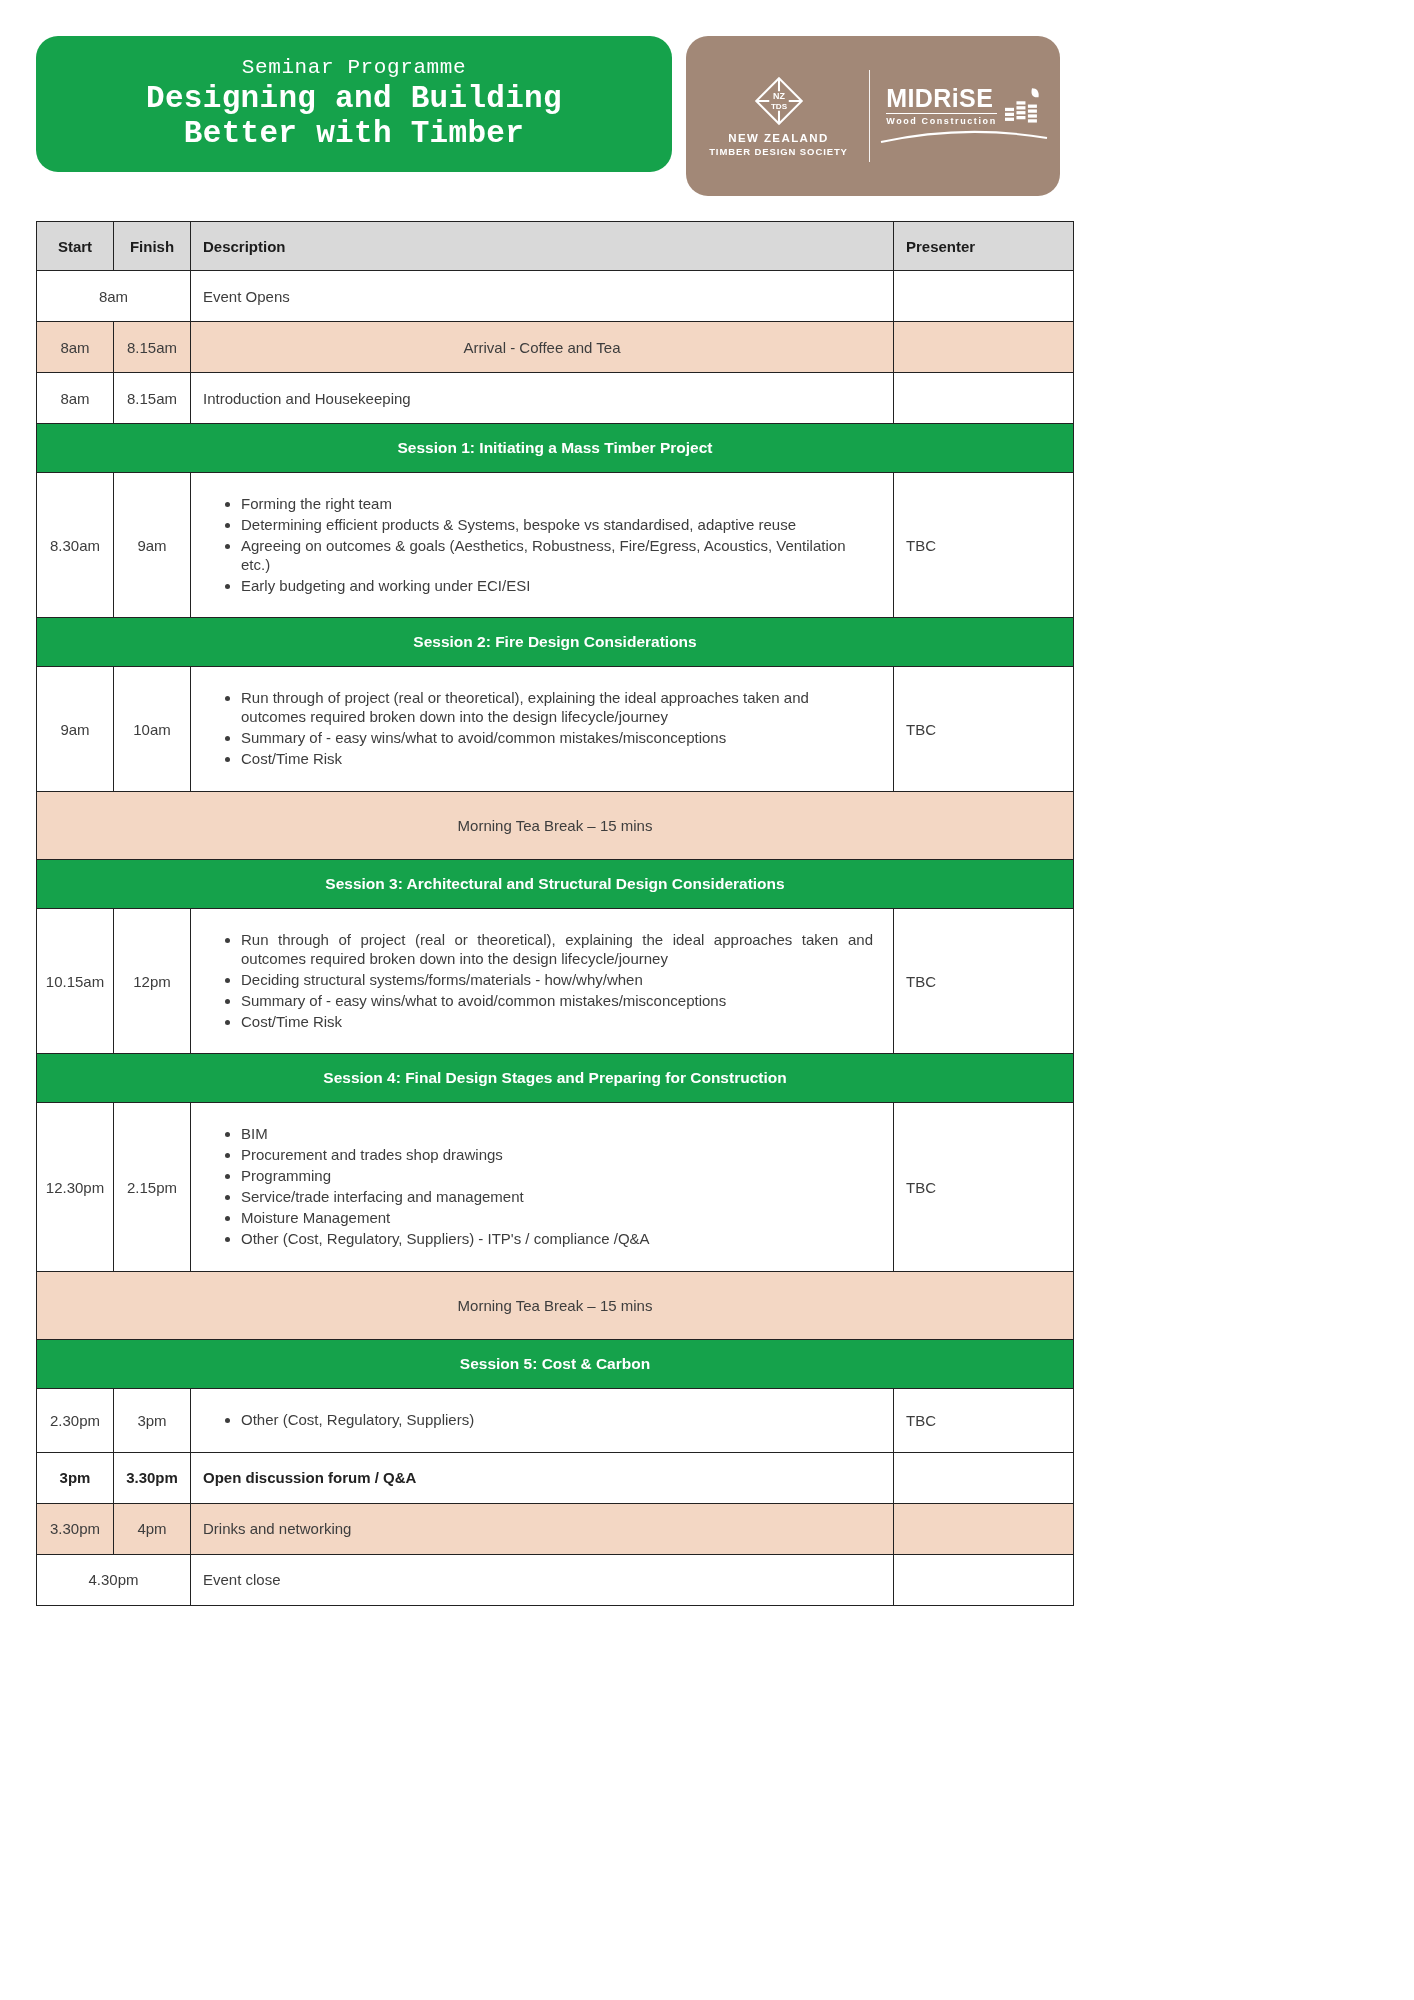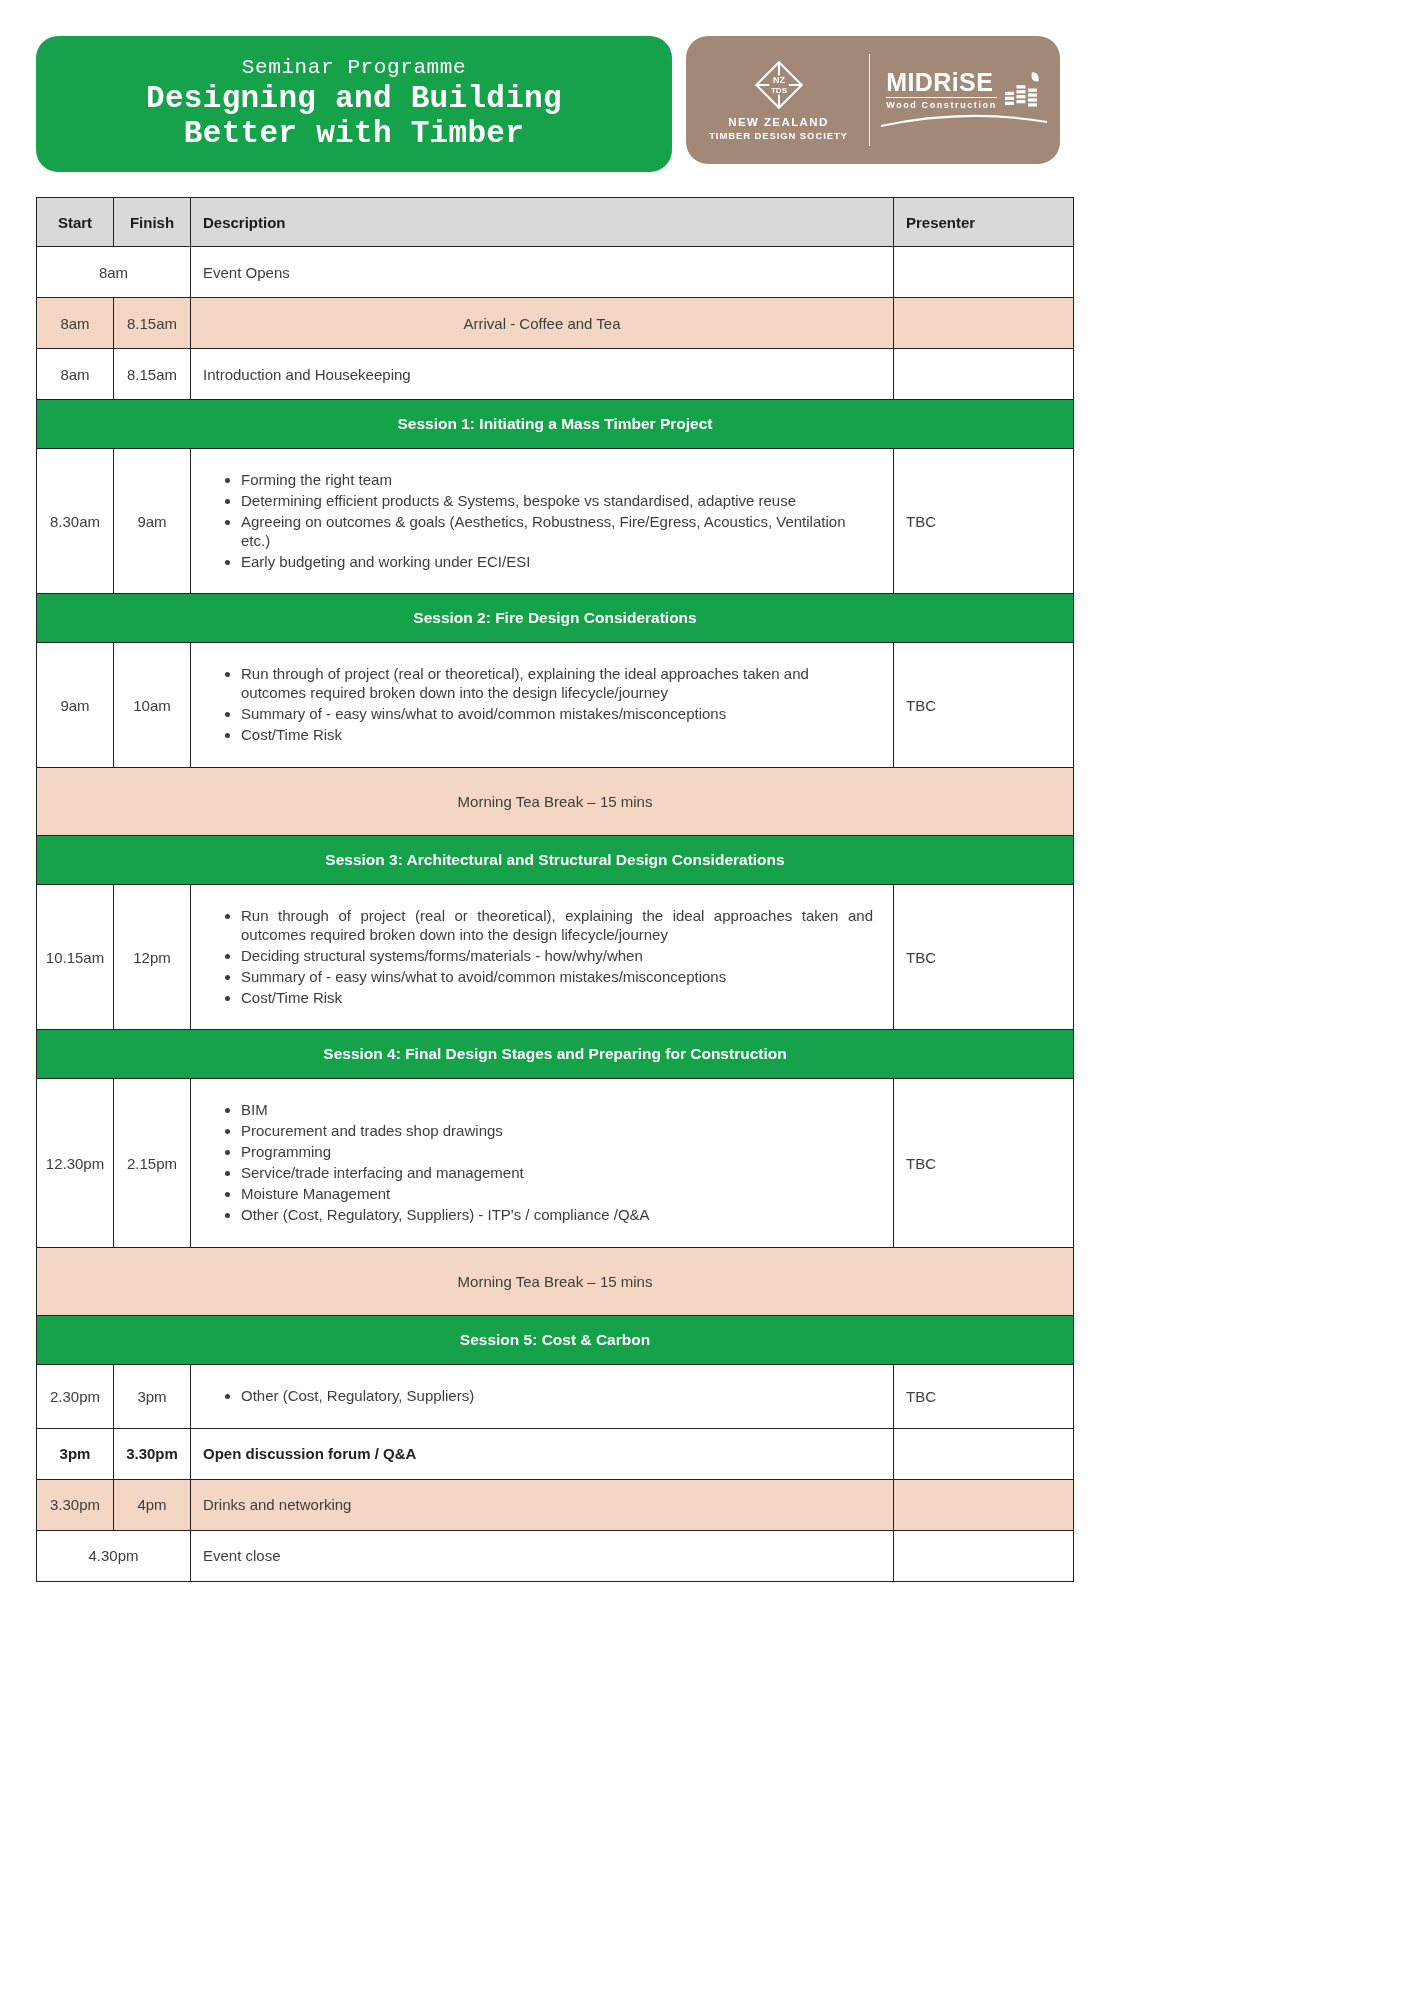--- a/index.html
+++ b/index.html
@@ -19,21 +19,21 @@
     background: var(--green, #15a24b);
     border-radius: 22px;
     display: flex; flex-direction: column; align-items: center; justify-content: center;
     color: #fff;
     font-family: Liberation Mono, monospace;
   }
   .eyebrow { font-size: 21px; font-weight: 400; letter-spacing: 0.6px; margin-bottom: 3px; }
   .big-title { font-size: 31px; font-weight: 700; line-height: 1.12; text-align: center; letter-spacing: 0.3px; }
 
   .logo-card {
-    width: 374px; height: 128px;
+    width: 374px; height: 160px;
     background: var(--brown, #a28877);
     border-radius: 22px;
     display: flex; align-items: center; justify-content: center;
     color: #fff;
   }
   .nztds { width: 180px; display: flex; flex-direction: column; align-items: center; gap: 2px; }
   .nztds-mark text { font-weight: bold; fill: #fff; }
   .nztds-l1 { font-size: 11.5px; font-weight: 700; letter-spacing: 1.4px; margin-top: 3px; }
   .nztds-l2 { font-size: 9.5px; font-weight: 700; letter-spacing: 0.9px; }
   .logo-divider { width: 1px; height: 92px; background: rgba(255,255,255,0.9); }

